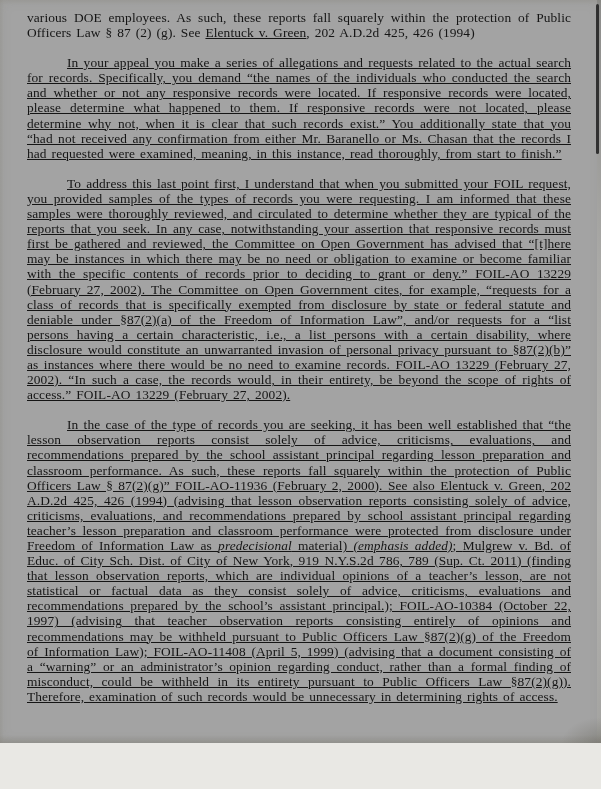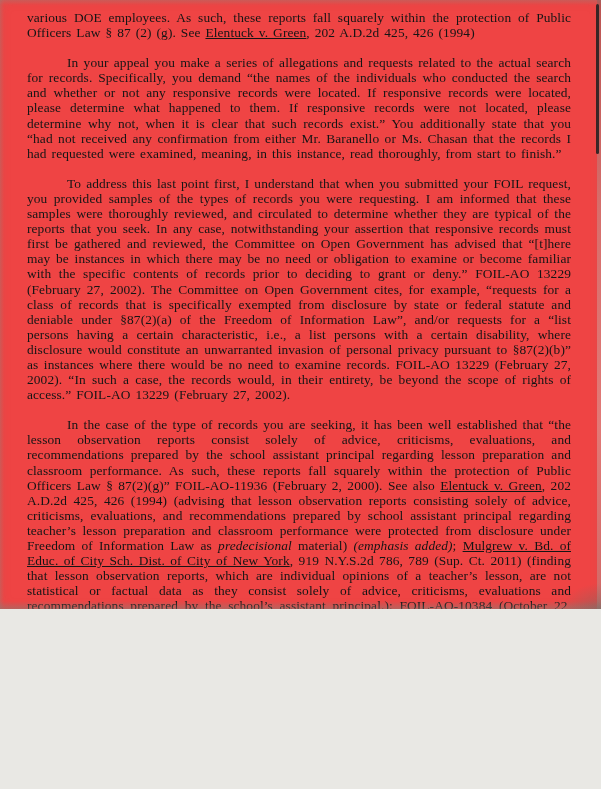--- a/index.html
+++ b/index.html
@@ -8,22 +8,22 @@
   }
   body {
     width: 601px;
     height: 789px;
     background: #e9e8e4;
     overflow: hidden;
   }
   .page {
     position: relative;
     width: 601px;
-    height: 609px;
-    background: #ef4444;
+    height: 743px;
+    background: #a3a3a3;
     overflow: hidden;
     font-family: "Liberation Serif", serif;
     color: #151515;
     box-shadow: inset 0 0 12px rgba(120,120,110,0.18);
   }
   .doc-body {
     position: absolute;
     left: 27px;
     right: 30px;
     top: 10px;
@@ -31,20 +31,21 @@
     font-size: 13.4px;
     line-height: 15.1px;
     letter-spacing: 0.1px;
     word-spacing: 1.5px;
   }
   p.para {
     margin: 0 0 15px 0;
   }
   p.para.indent {
     text-indent: 40px;
+    text-decoration: underline;
   }
   .u { text-decoration: underline; }
   .i { font-style: italic; }
 
   
   .artifact { position: absolute; pointer-events: none; }
   .edge-right-line {
     right: 2px;
     top: 4px;
     width: 3px;

